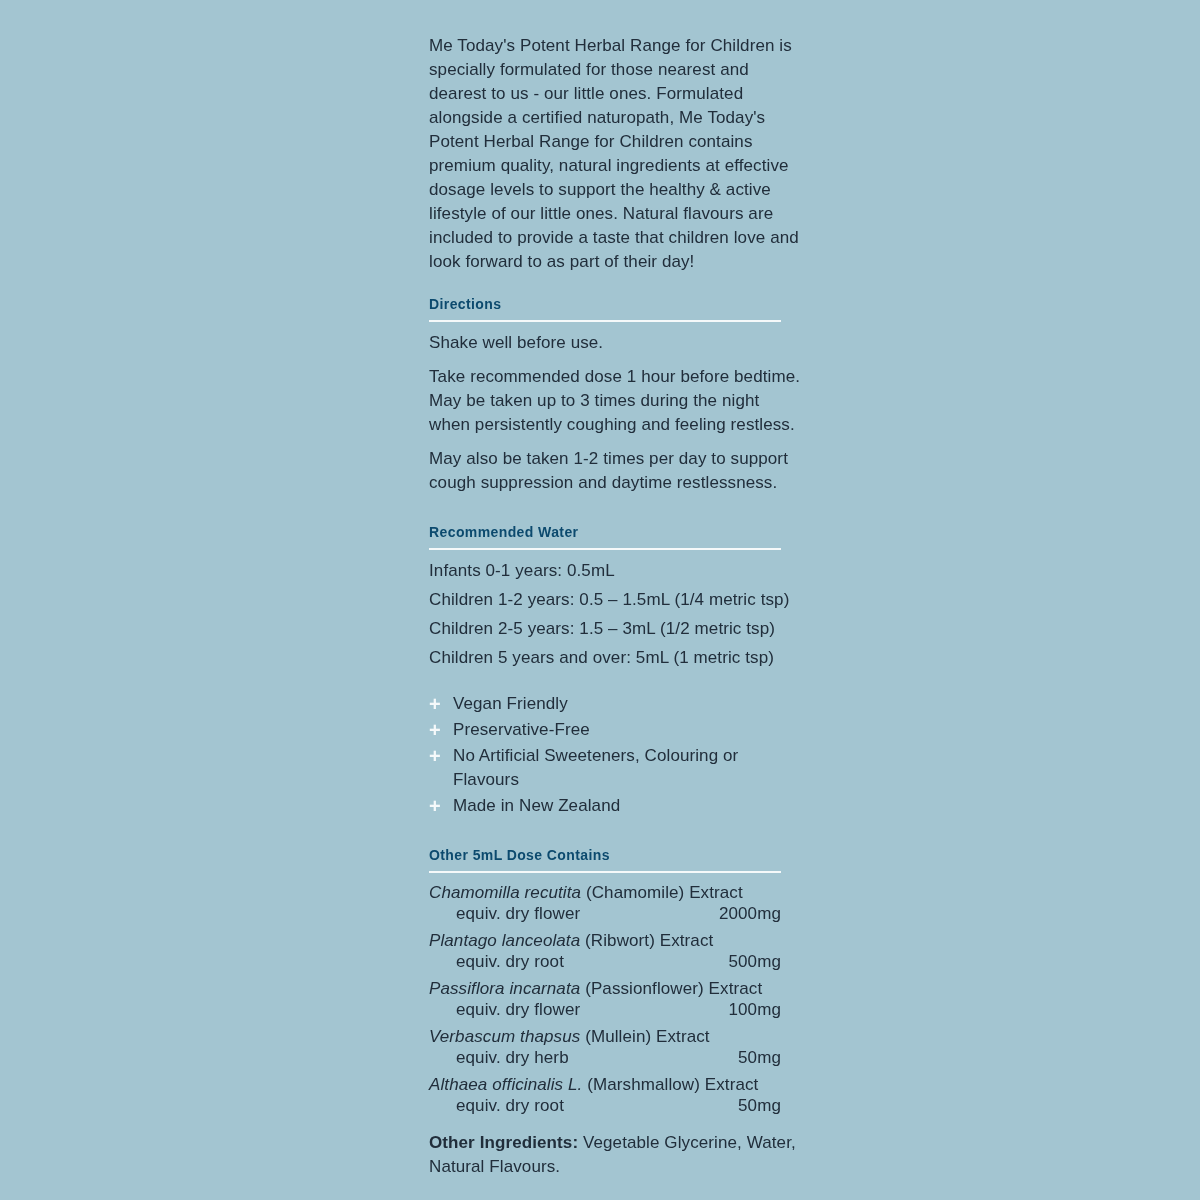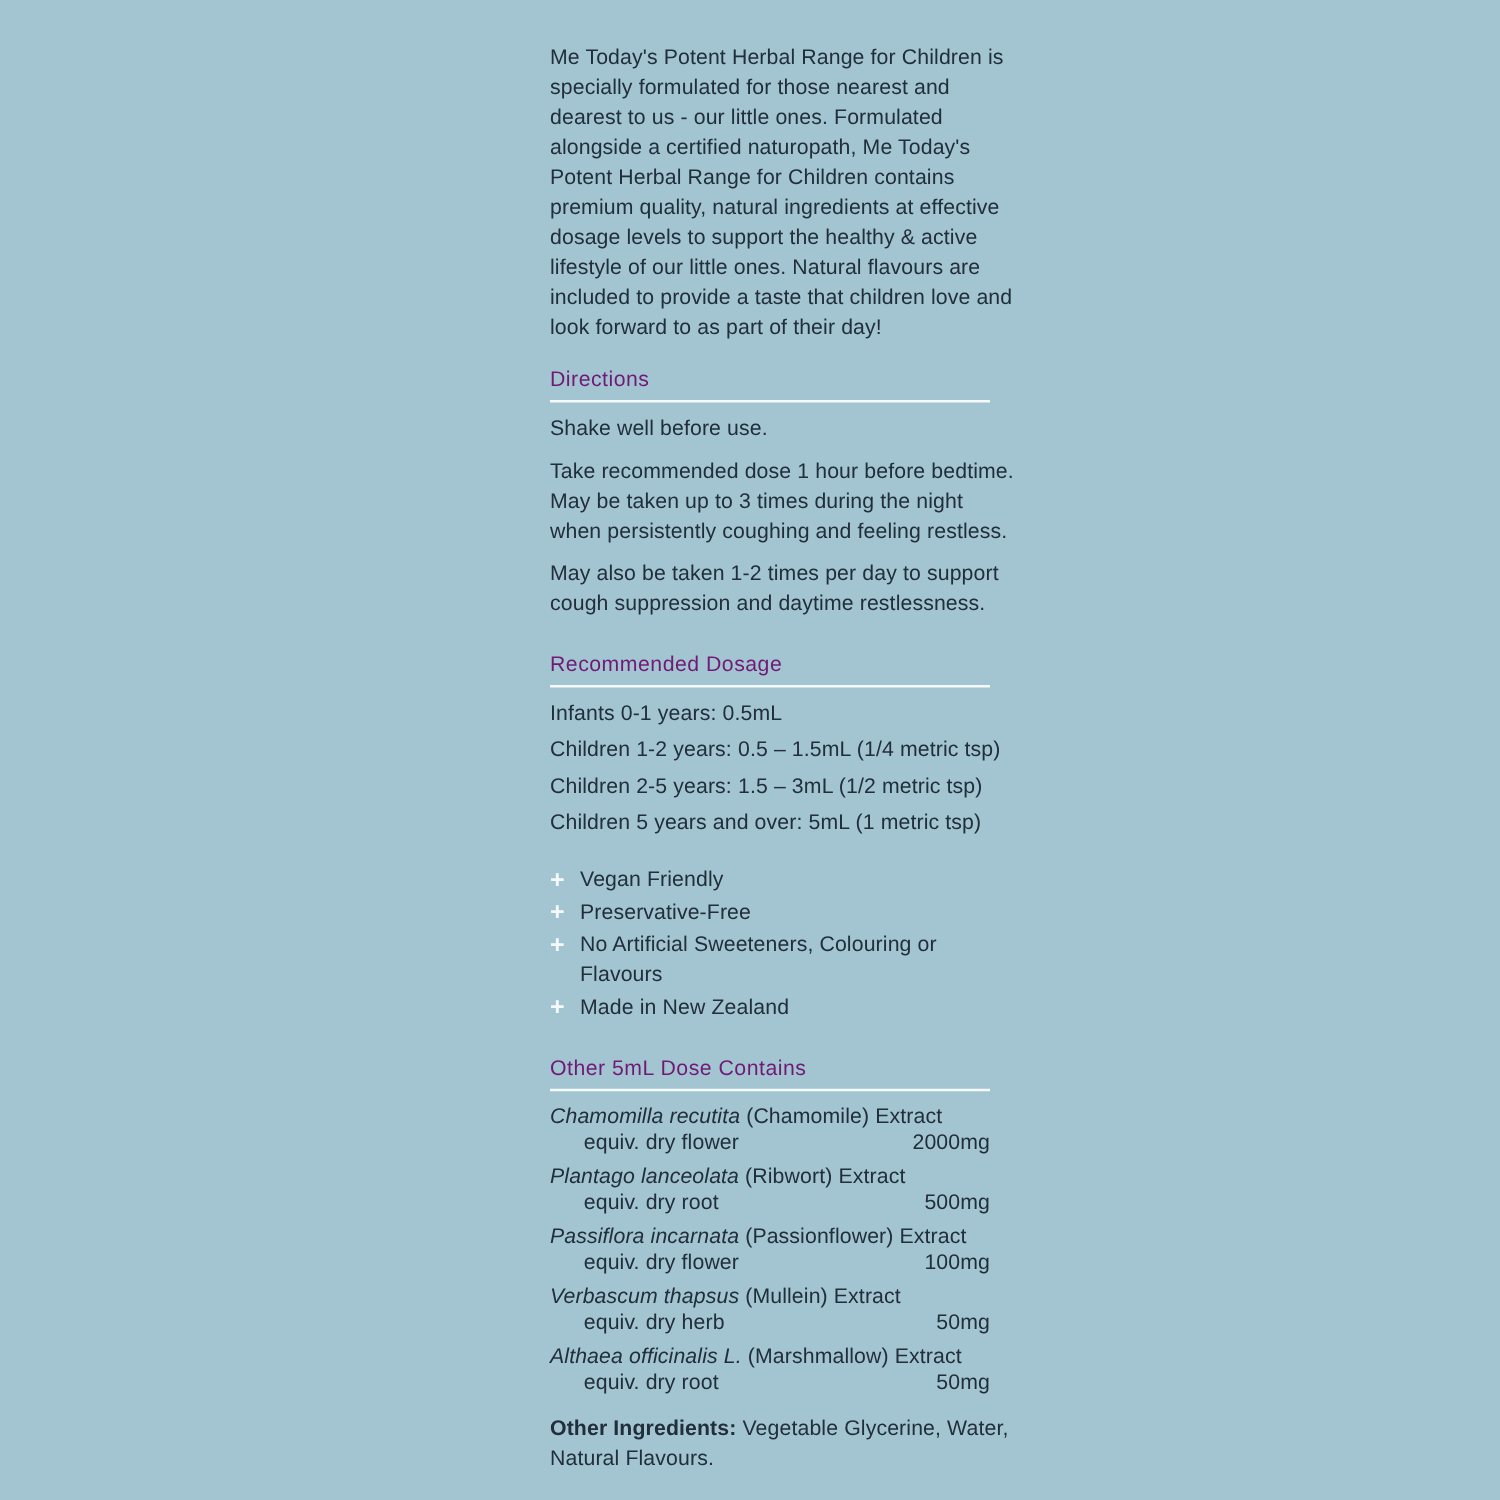--- a/index.html
+++ b/index.html
@@ -5,40 +5,40 @@
   * { box-sizing: border-box; margin: 0; padding: 0; }
   html, body {
     width: 1200px;
     height: 1200px;
     background: #a3c5d1;
     overflow: hidden;
     font-family: "Liberation Sans", sans-serif;
   }
   .panel {
     position: absolute;
-    left: 440px;
+    left: 429px;
     top: 34px;
     width: 372px;
     color: #212e3b;
     font-size: 17px;
     line-height: 24px;
     letter-spacing: 0.1px;
   }
   .intro { margin-bottom: 0; }
   section.block { margin-top: 0; }
   #directions   { margin-top: 19px; }
   #dosage       { margin-top: 26px; }
   #features     { margin-top: 22px; }
   #composition  { margin-top: 26px; }
   #other        { margin-top: 15px; }
 
   .section-heading {
-    color: #701a75;
-    font-weight: 400;
-    font-size: 17px;
+    color: #0c4a6e;
+    font-weight: 700;
+    font-size: 14px;
     letter-spacing: 0.4px;
     line-height: 22px;
   }
   .rule {
     border: none;
     border-top: 2px solid #f5f9fa;
     width: 352px;
     margin: 5px 0 9px 0;
   }
   .para { margin-bottom: 10px; }
@@ -93,21 +93,21 @@
 
   <section class="block" id="directions">
     <h2 class="section-heading">Directions</h2>
     <hr class="rule">
     <p class="para">Shake well before use.</p>
     <p class="para">Take recommended dose 1 hour before bedtime. May be taken up to 3 times during the night when persistently coughing and feeling restless.</p>
     <p class="para">May also be taken 1-2 times per day to support cough suppression and daytime restlessness.</p>
   </section>
 
   <section class="block" id="dosage">
-    <h2 class="section-heading">Recommended Dosage</h2>
+    <h2 class="section-heading">Recommended Water</h2>
     <hr class="rule">
     <p class="dosage-row"><strong>Infants 0-1 years:</strong> <span>0.5mL</span></p>
     <p class="dosage-row"><strong>Children 1-2 years:</strong> <span>0.5 – 1.5mL (1/4 metric tsp)</span></p>
     <p class="dosage-row"><strong>Children 2-5 years:</strong> <span>1.5 – 3mL (1/2 metric tsp)</span></p>
     <p class="dosage-row"><strong>Children 5 years and over:</strong> <span>5mL (1 metric tsp)</span></p>
   </section>
 
   <section class="block" id="features">
     <div class="feature">
       <span class="plus">+</span>

